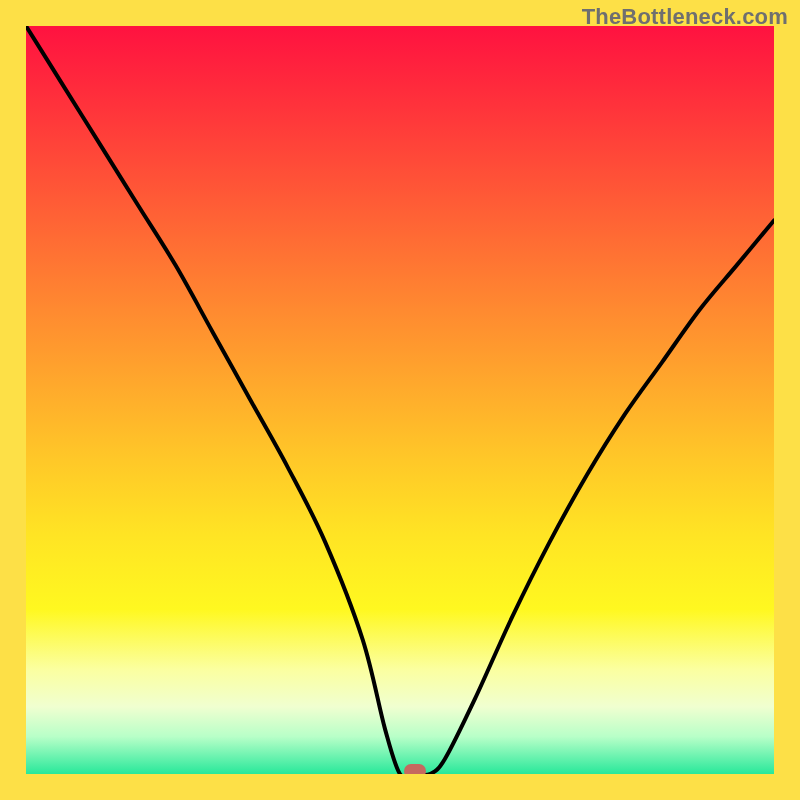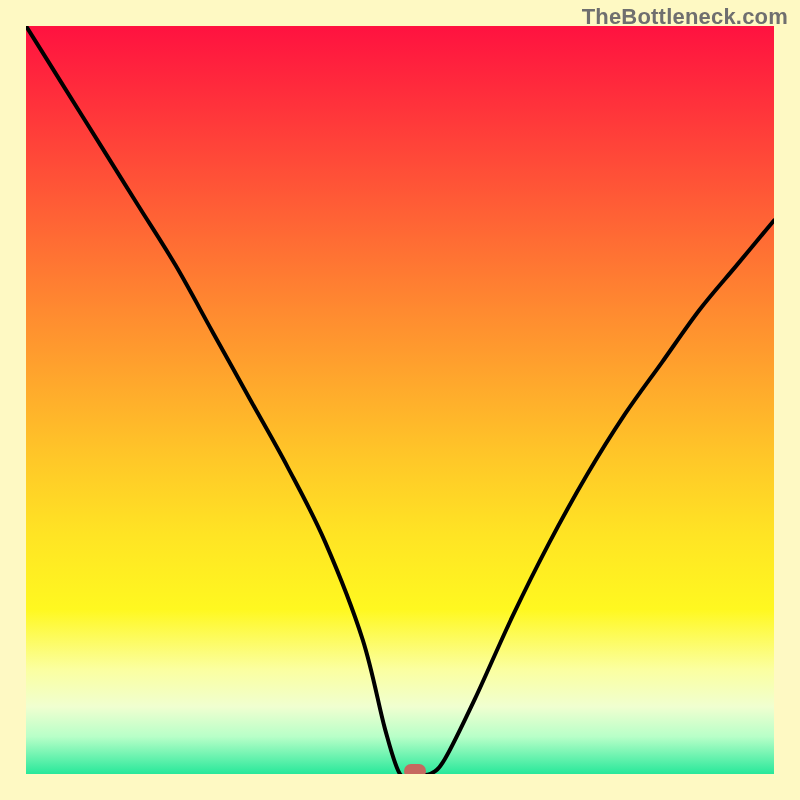--- a/index.html
+++ b/index.html
@@ -10,21 +10,21 @@
     background: #000;
     overflow: hidden;
     font-family: Arial, Helvetica, sans-serif;
   }
   .frame {
     position: absolute;
     left: 0;
     top: 0;
     width: 800px;
     height: 800px;
-    background: #fef9c3;
+    background: #fde047;
   }
   .plot-area {
     position: absolute;
     left: 26px;
     top: 26px;
     width: 748px;
     height: 748px;
     overflow: hidden;
   }
   .gradient {

